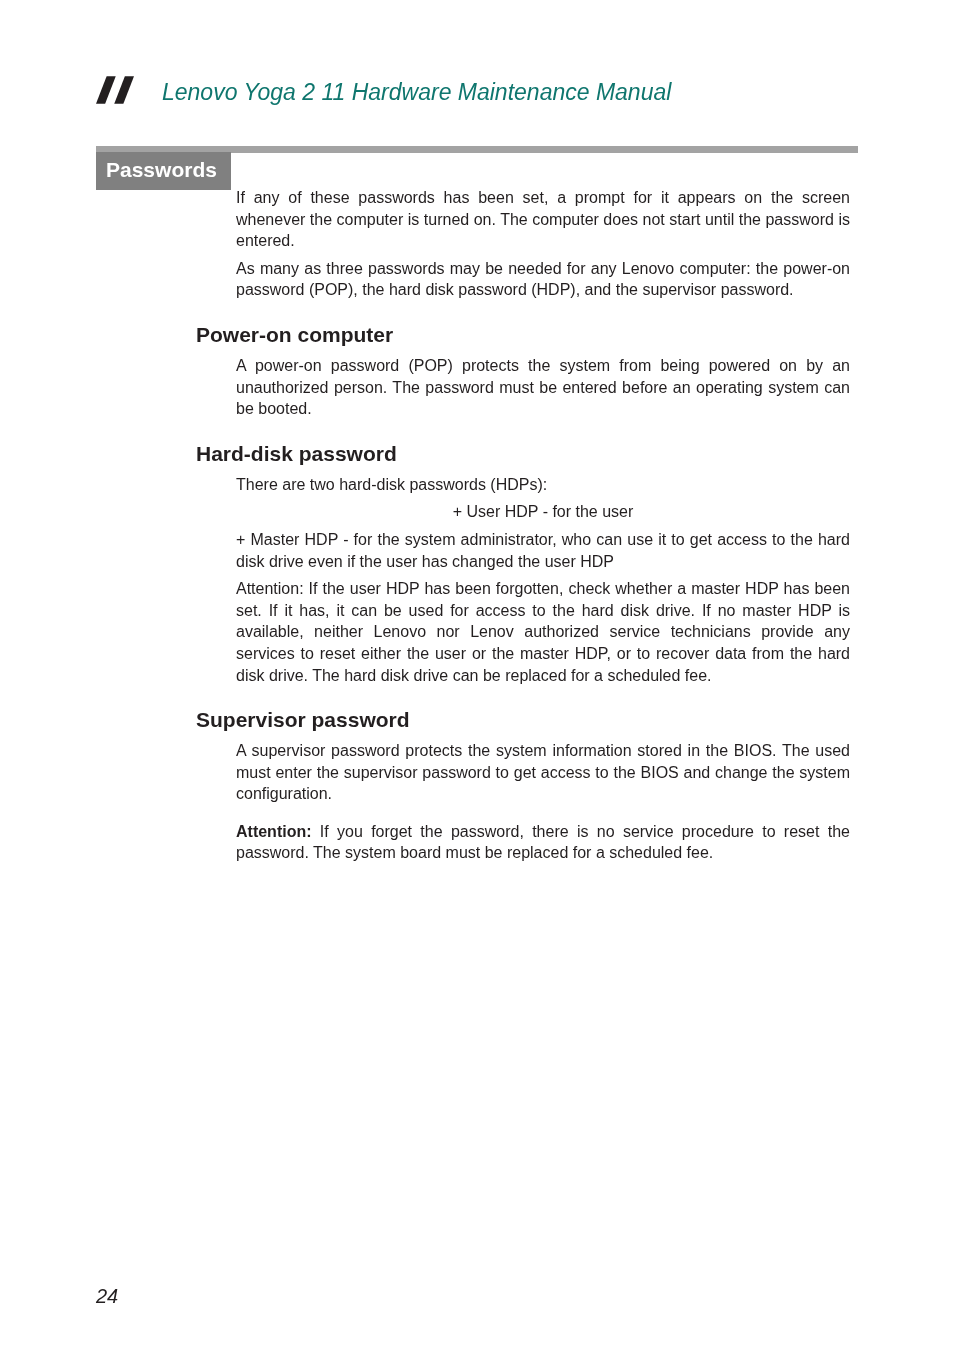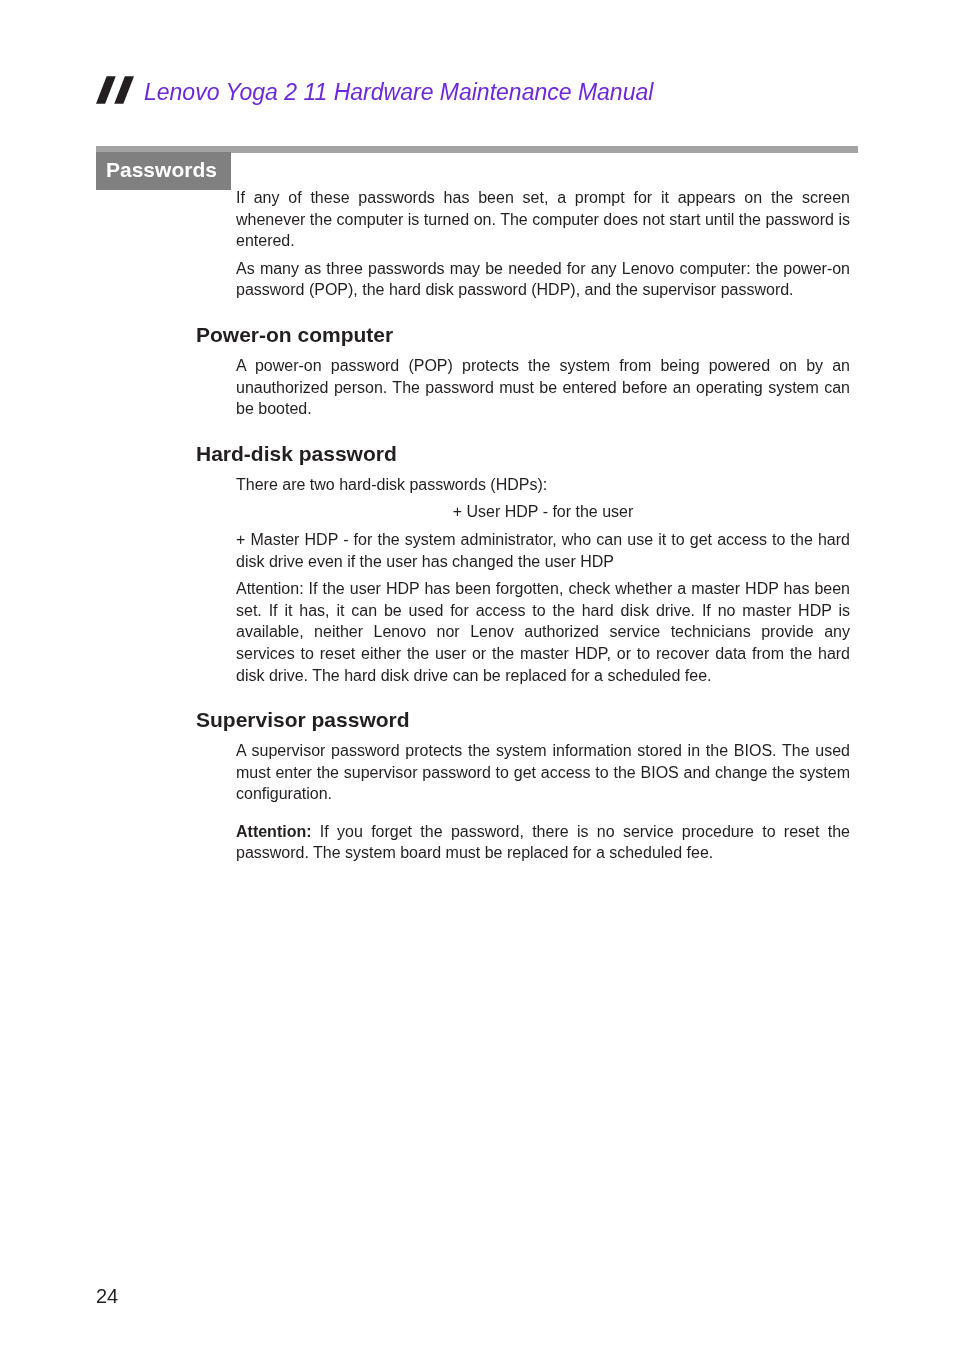--- a/index.html
+++ b/index.html
@@ -25,23 +25,24 @@
     margin-bottom: 40px;
   }
   .header-icon svg {
     width: 38px;
     height: 32px;
     display: block;
   }
   .doc-title {
     font-style: italic;
     font-size: 23px;
-    color: #6d28d9;
+    color: #0f766e;
     line-height: 1;
     padding-bottom: 2px;
+    margin-left: 18px;
   }
   .section-bar-wrap {
     border-top: 7px solid #a3a3a3;
     height: 0;
     position: relative;
     margin-bottom: 34px;
   }
   .section-bar {
     display: inline-block;
     background: #808080;
@@ -70,20 +71,21 @@
   }
   .subhead {
     font-size: 21px;
     font-weight: bold;
     color: #231f20;
   }
   .page-num {
     position: absolute;
     bottom: 46px;
     left: 96px;
+    font-style: italic;
     font-size: 20px;
     color: #231f20;
   }
   .bold { font-weight: bold; }
   .gap-top { margin-top: 16px; }
 </style>
 </head>
 <body>
 
 <div class="page">

